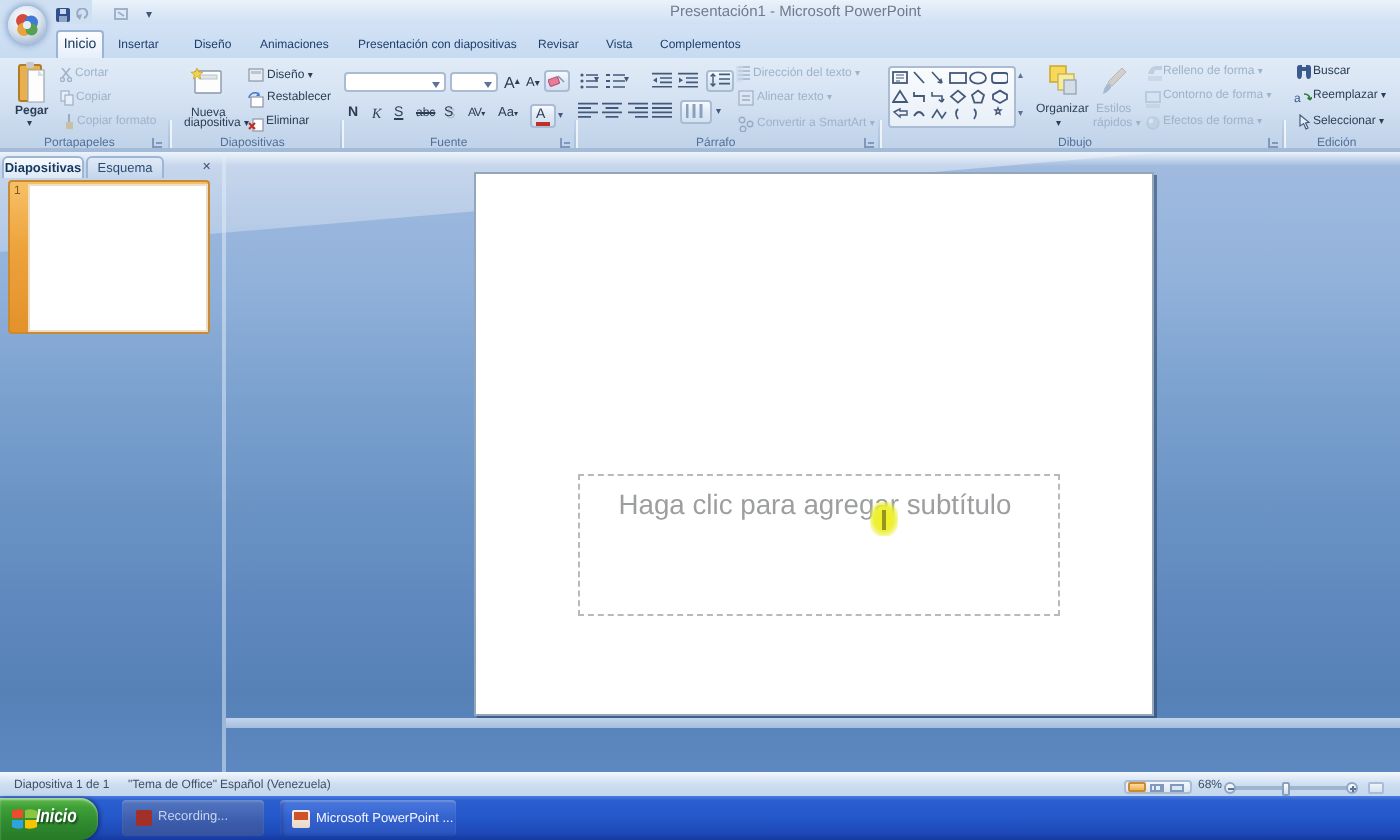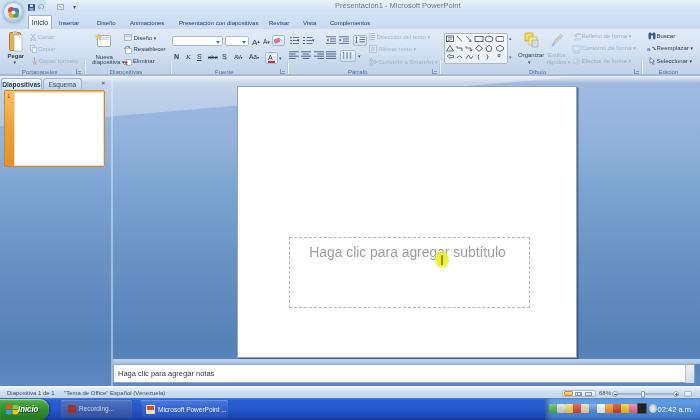--- a/index.html
+++ b/index.html
@@ -381,24 +381,20 @@
     </div>
 
   <div id="slide">
     <div id="subph">
         <div id="subtxt">Haga clic para agregar subtítulo</div>
       </div>
     <div id="cursor"></div>
   </div>
 
   <div id="notes-split"></div>
-  <div id="notes">
-      <span>Haga clic para agregar notas</span>
-      <div id="notes-sb"></div>
-    </div>
 </div>
 
 <div id="statusbar">
   <span class="st" style="left:7px;">Diapositiva 1 de 1</span>
   <span class="st" style="left:64px;">"Tema de Office"</span>
   <span class="st" style="left:110px;">Español (Venezuela)</span>
 
   <span class="st" style="left:599px;">68%</span>
   <div style="position:absolute; left:562px; top:4px; width:34px; height:7px; background:linear-gradient(#f4f8fc,#dce7f3); border:0.5px solid #a9bcd4; border-radius:2px;"></div>
   <div style="position:absolute; left:564px; top:5px; width:9px; height:5px; background:linear-gradient(#fbd9a0,#f3b24e); border:0.5px solid #c98a33; border-radius:1px;"></div>
@@ -428,29 +424,13 @@
   </div>
   <div class="taskbtn" style="left:61px; width:71px; background:linear-gradient(#5377c2,#3c5cac 60%,#35529e); box-shadow:inset 0 1px 1px rgba(150,170,220,.4);">
     <span style="position:absolute;left:7px;top:5px;width:8px;height:8px;background:#a03028;border-radius:1px;"></span>
     <span style="position:absolute;left:18px;top:5px;color:#c8d4ee;font-size:6.5px;">Recording...</span>
   </div>
   <div class="taskbtn" style="left:140px; width:88px; overflow:hidden; background:linear-gradient(#4a7ae0,#3260cc 55%,#2a55c0); box-shadow:inset 0 1px 1px rgba(160,185,240,.5), inset 1px 0 2px rgba(0,0,40,.3);">
     <span style="position:absolute;left:6px;top:5px;width:9px;height:9px;background:linear-gradient(#f8f0ea,#e8d8c8);border-radius:1px;"></span>
     <span style="position:absolute;left:7px;top:6px;width:7px;height:3.5px;background:#d05028;"></span>
     <span style="position:absolute;left:18px;top:5.5px;color:#f4f7ff;font-size:6.5px;">Microsoft PowerPoint ...</span>
   </div>
-  <div id="tray">
-    <span class="tico" style="left:4px;background:linear-gradient(#7ec87e,#3a9a3a);"></span>
-    <span class="tico" style="left:12px;background:linear-gradient(#e8e8e8,#b0b8c0);"></span>
-    <span class="tico" style="left:20px;background:linear-gradient(#f4e28a,#d8b83a);"></span>
-    <span class="tico" style="left:28px;background:linear-gradient(#e86a5a,#c03a28);"></span>
-    <span class="tico" style="left:36px;background:linear-gradient(#f0e0c8,#d0b890);"></span>
-    <span class="tico" style="left:44px;background:linear-gradient(#8ab4e8,#4a7ac8);"></span>
-    <span class="tico" style="left:52px;background:linear-gradient(#f8f8f8,#d0d8e0);"></span>
-    <span class="tico" style="left:60px;background:linear-gradient(#f0b05a,#d88020);"></span>
-    <span class="tico" style="left:68px;background:linear-gradient(#d86a4a,#b03a28);"></span>
-    <span class="tico" style="left:76px;background:linear-gradient(#f4d84a,#d8a820);"></span>
-    <span class="tico" style="left:84px;background:linear-gradient(#e89ab0,#c85a80);"></span>
-        <span class="tico" style="left:92px;top:5px;width:10px;height:11px;background:#222;border:1px solid #555;"></span>
-    <span class="tico" style="left:104px;background:radial-gradient(#f8f8f8,#9aa8b8);border-radius:50%;"></span>
-    <span id="clock">02:42 a.m.</span>
-  </div>
 </div>
 
 </body></html>

